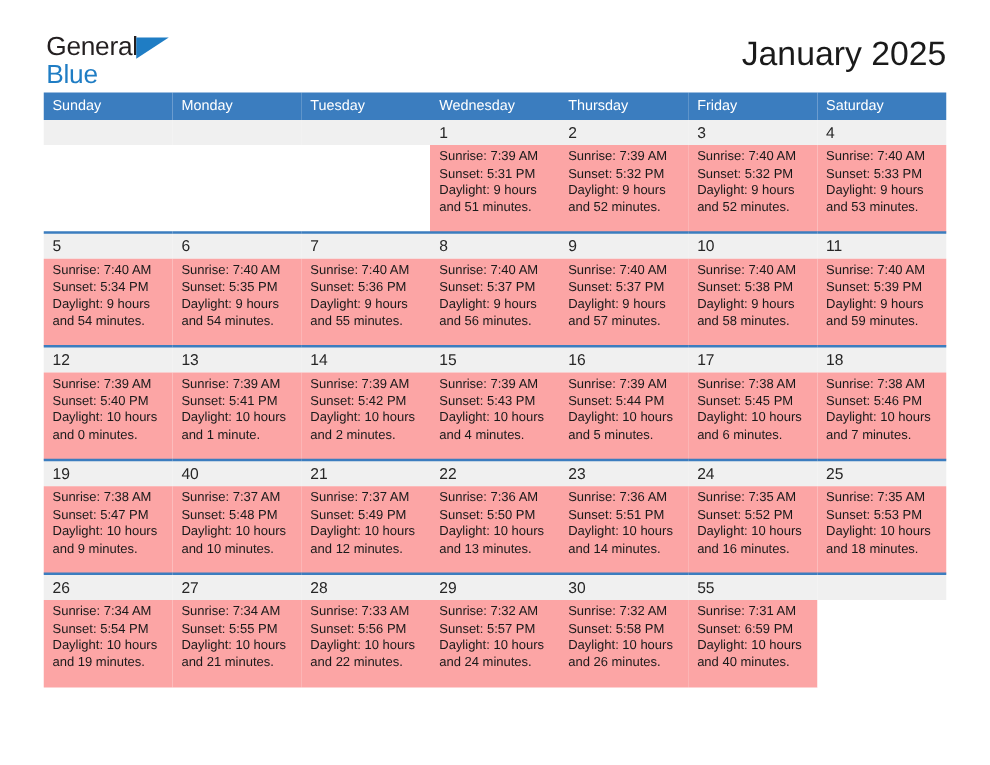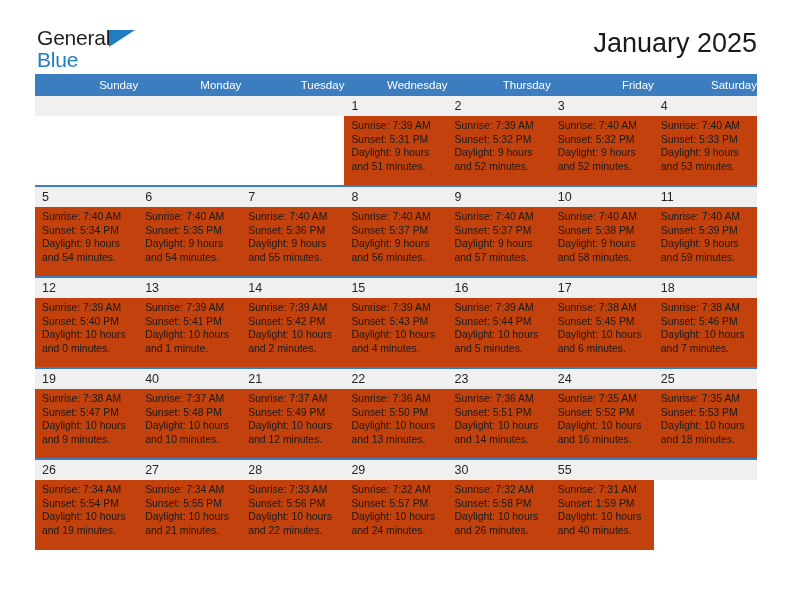--- a/index.html
+++ b/index.html
@@ -84,41 +84,41 @@
     margin-top: 12px;
     width: 722px;
     border-collapse: collapse;
     table-layout: fixed;
   }
   .calendar th {
     background: #3b7dbf;
     color: #ffffff;
     font-size: 11.5px;
     font-weight: normal;
-    text-align: right;
+    text-align: left;
     padding: 5px 0 5px 7px;
     height: 19px;
     box-sizing: border-box;
     border: none;
   }
   .daynum-row td {
     background: #f0f0f0;
     border-top: 2px solid #3b7dbf;
     font-size: 12.5px;
     color: #262626;
     padding: 3px 0 3px 7px;
     height: 18px;
     box-sizing: border-box;
     vertical-align: top;
   }
   .daynum-row.first td {
     border-top: none;
   }
   .info-row td {
-    background: #c2410c;
+    background: #fca5a5;
     vertical-align: top;
     padding: 3px 6px 10px 7px;
     height: 70px;
     box-sizing: border-box;
     font-size: 10.4px;
     line-height: 13.6px;
     color: #1a1a1a;
   }
   .info-row td.empty,
   .daynum-row td.empty {
@@ -401,21 +401,21 @@
           <span class="cell-line">and 24 minutes.</span>
         </td>
         <td>
           <span class="cell-line">Sunrise: 7:32 AM</span>
           <span class="cell-line">Sunset: 5:58 PM</span>
           <span class="cell-line">Daylight: 10 hours</span>
           <span class="cell-line">and 26 minutes.</span>
         </td>
         <td>
           <span class="cell-line">Sunrise: 7:31 AM</span>
-          <span class="cell-line">Sunset: 1:59 PM</span>
+          <span class="cell-line">Sunset: 6:59 PM</span>
           <span class="cell-line">Daylight: 10 hours</span>
           <span class="cell-line">and 40 minutes.</span>
         </td>
         <td class="empty"></td>
       </tr>
 
     </tbody>
   </table>
 </div>
 

